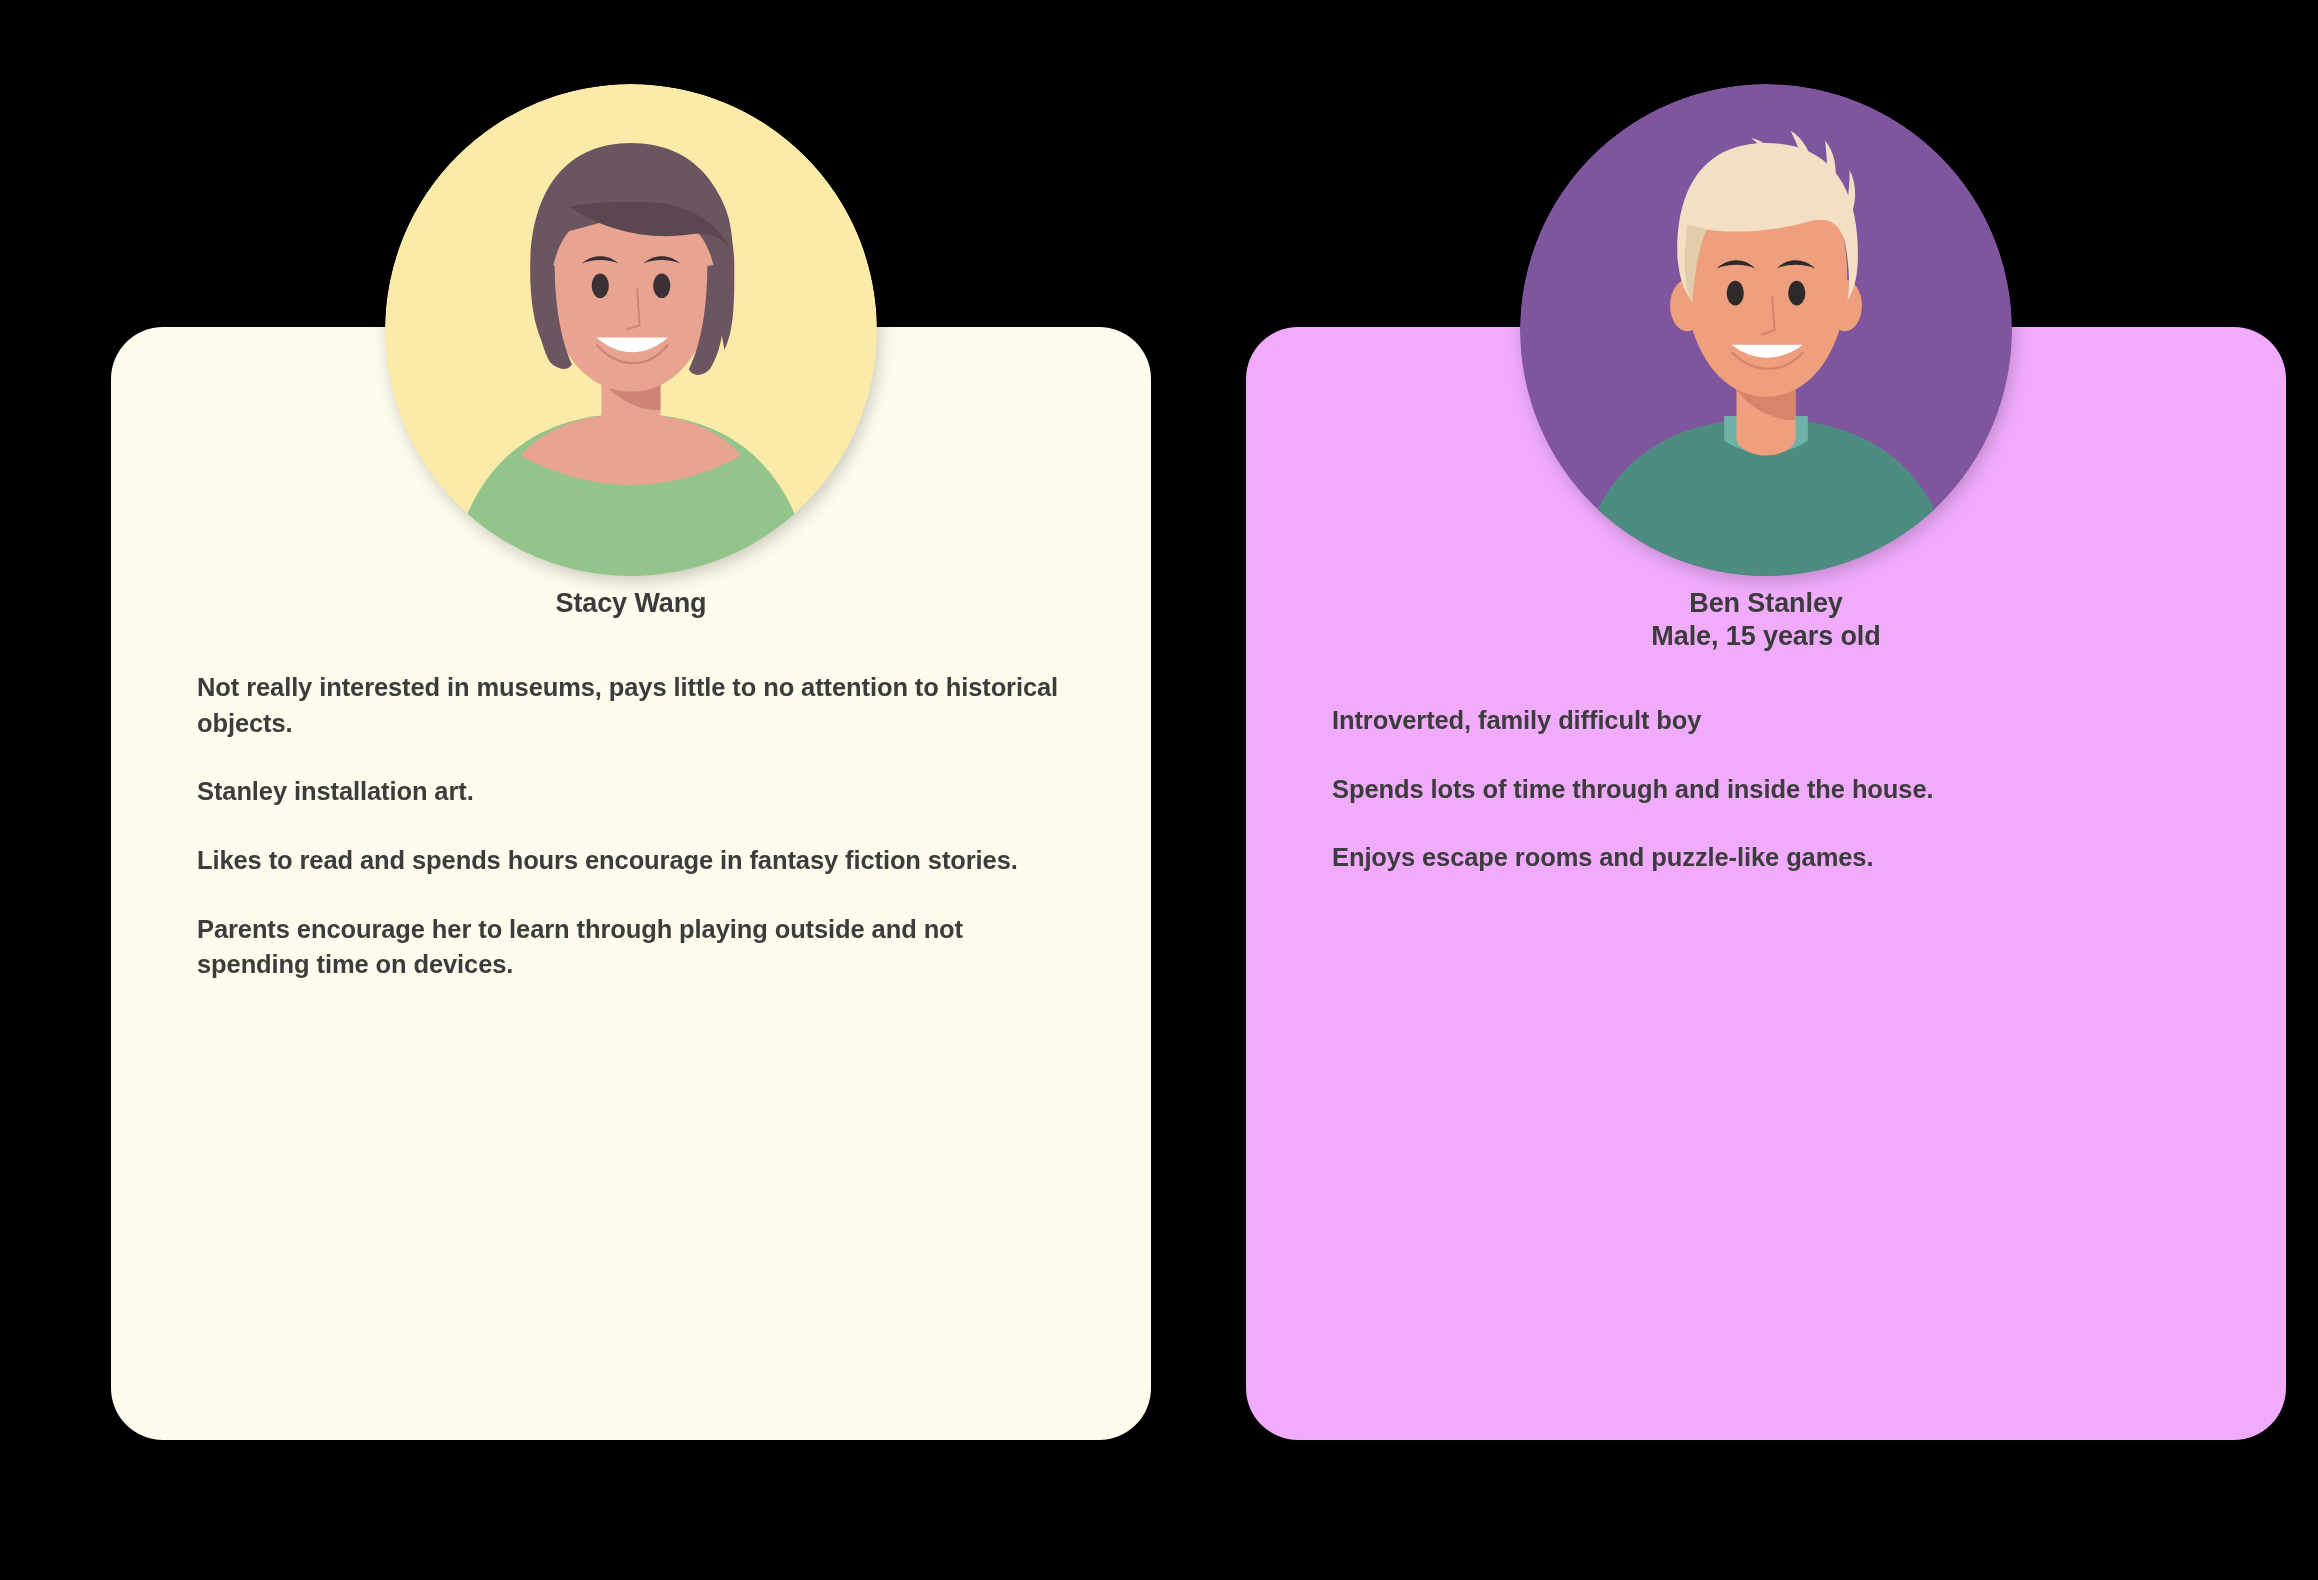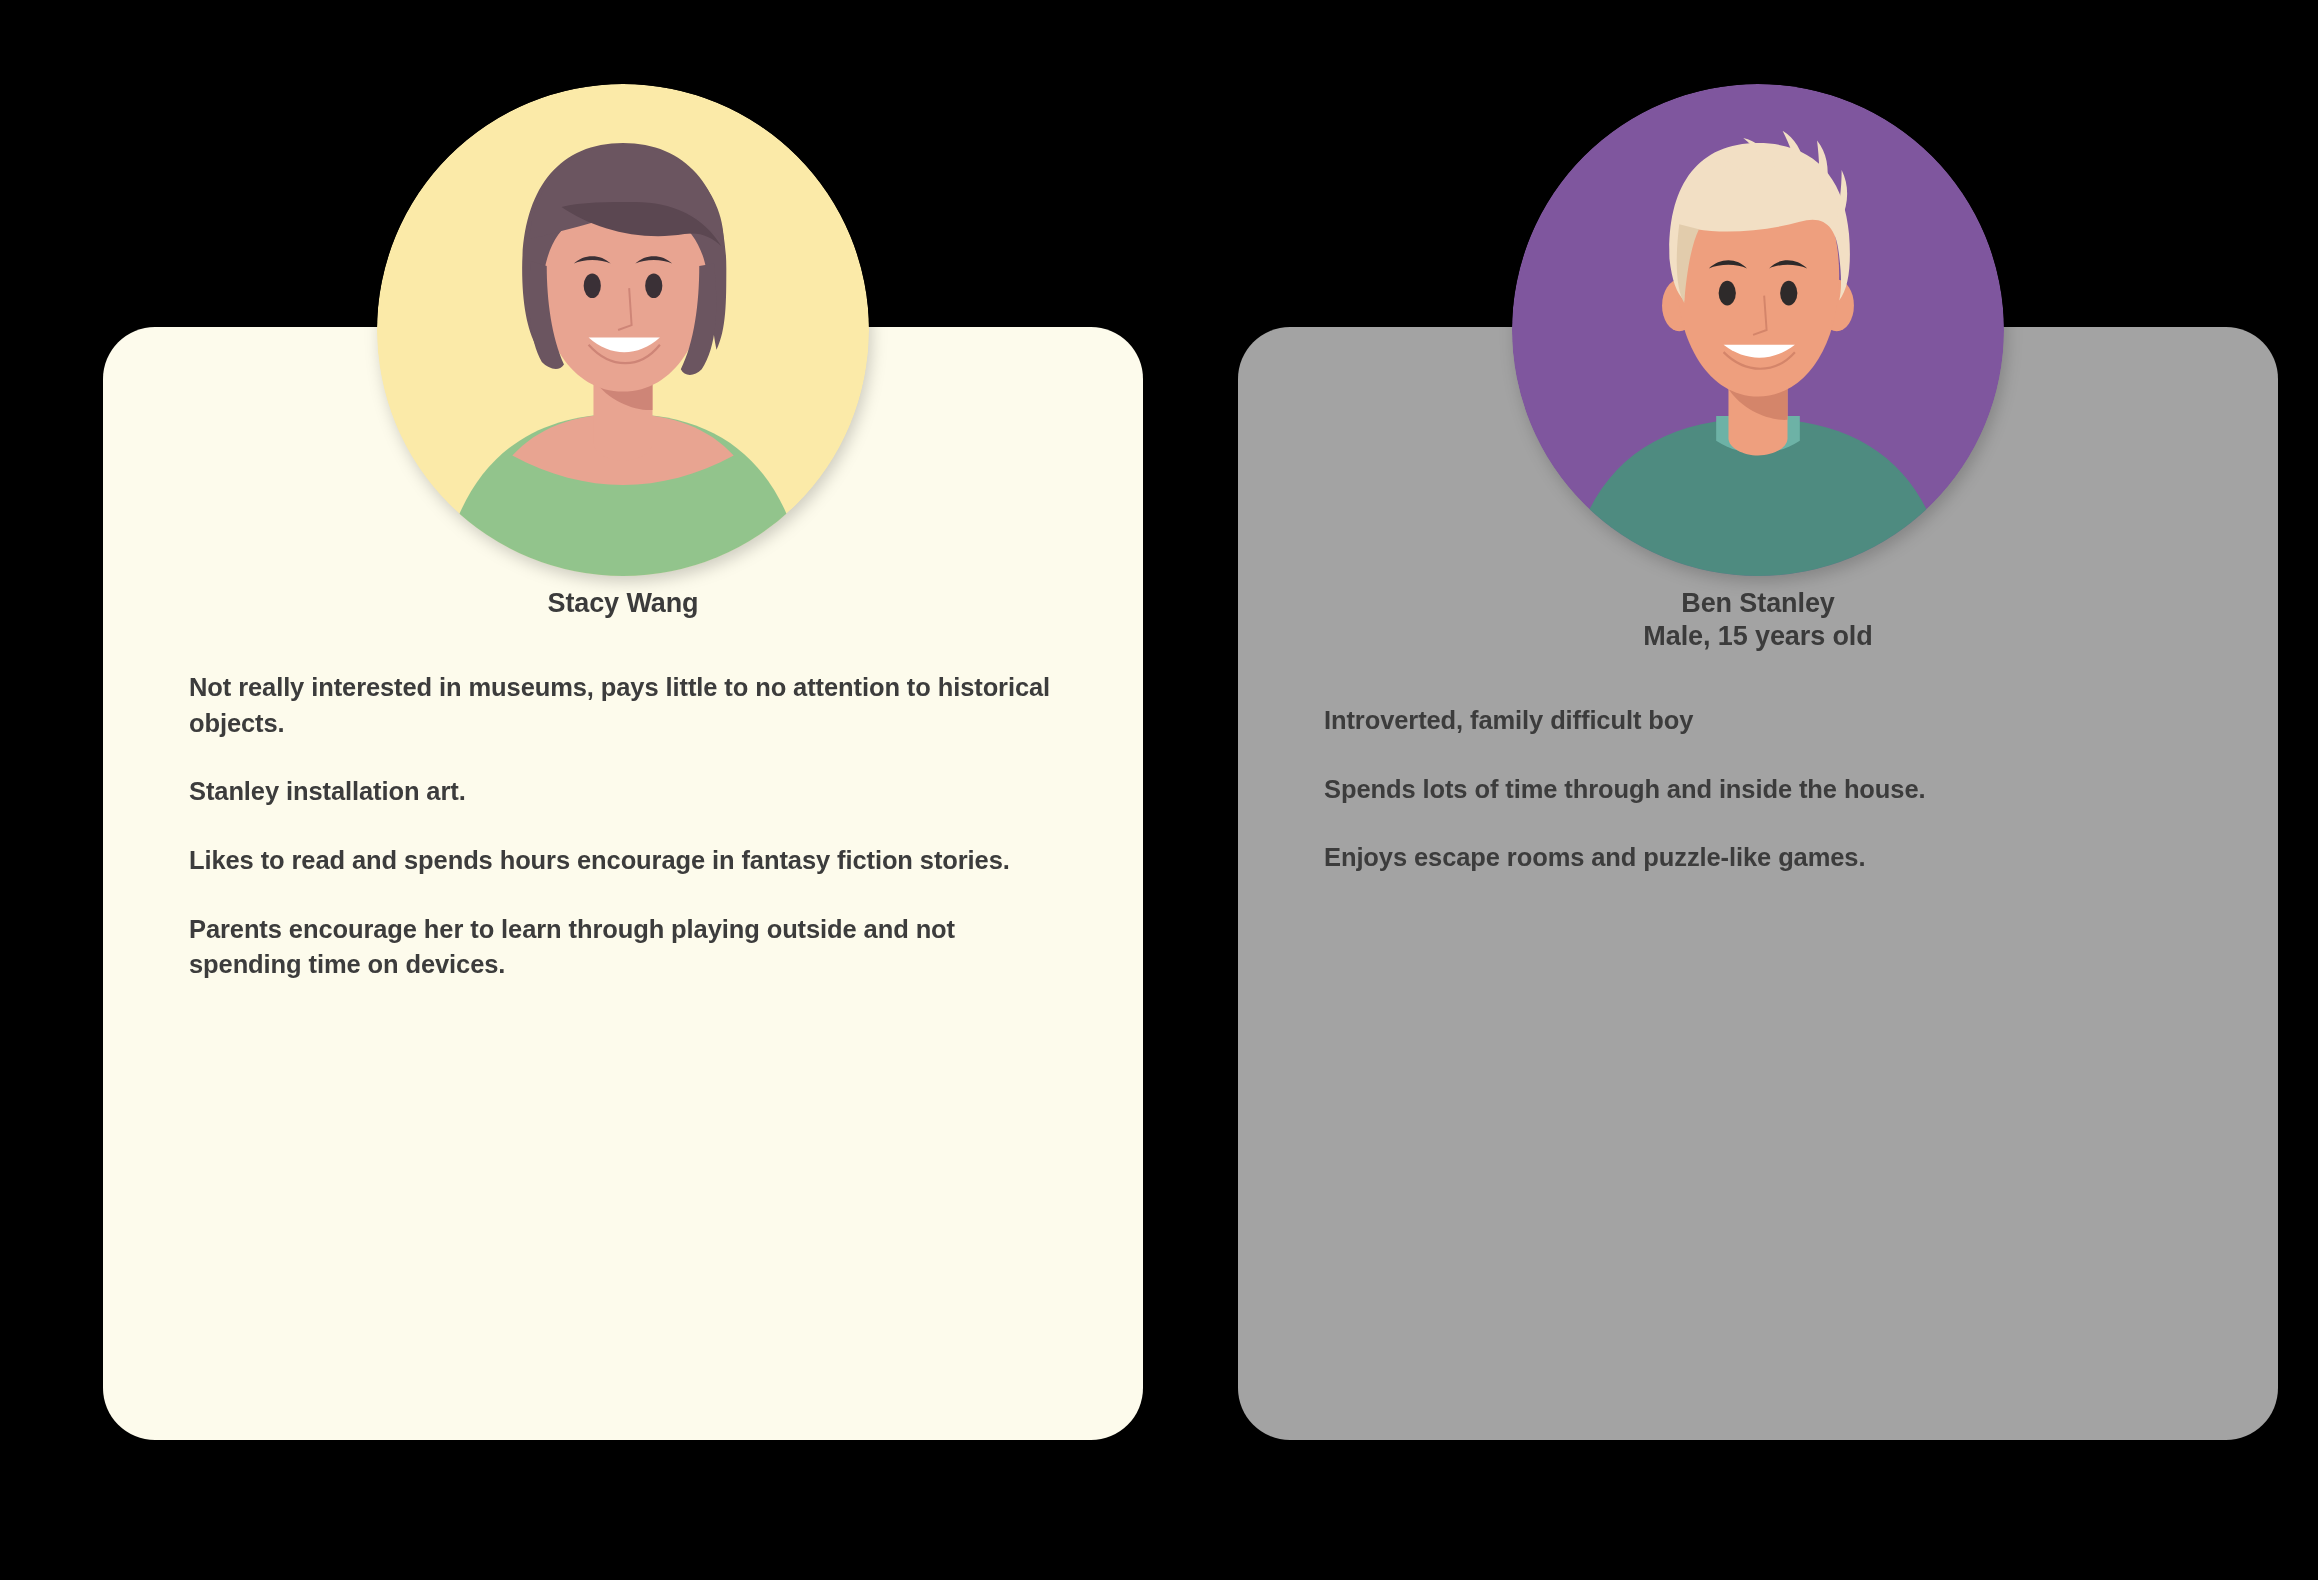--- a/index.html
+++ b/index.html
@@ -23,23 +23,24 @@
   }
 
   
   .persona-card {
     position: absolute;
     top: 327px;
     width: 1040px;
     height: 1113px;
     border-radius: 52px;
     box-sizing: border-box;
+    margin-left: 8px;
   }
   .persona-card.c0 { left: 103px;  background: #FDFBEC; }
-  .persona-card.c1 { left: 1238px; background: #a3a3a3; padding-left: 28px; }
+  .persona-card.c1 { left: 1238px; background: #f0abfc; padding-left: 28px; }
 
   
   .avatar-wrap {
     position: absolute;
     top: -243px;
     left: 50%;
     transform: translateX(-50%);
     width: 492px;
     height: 492px;
   }

